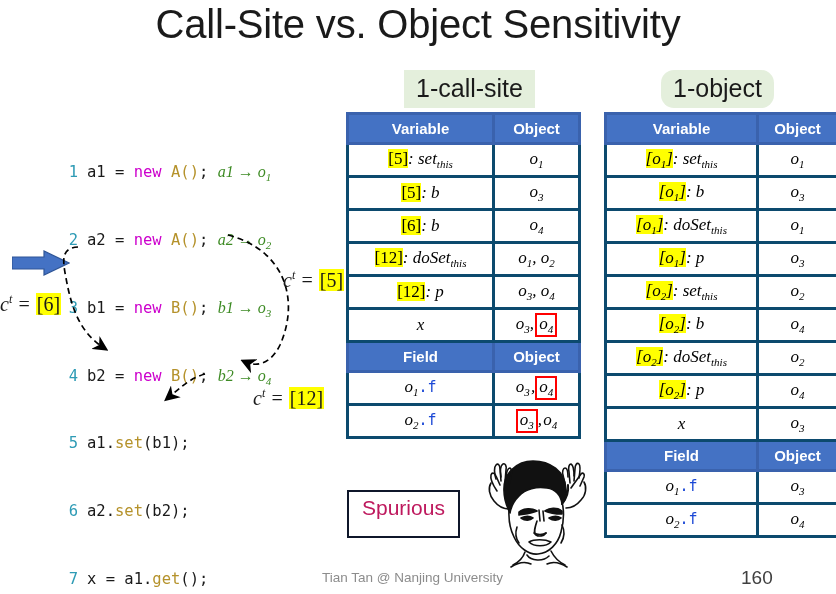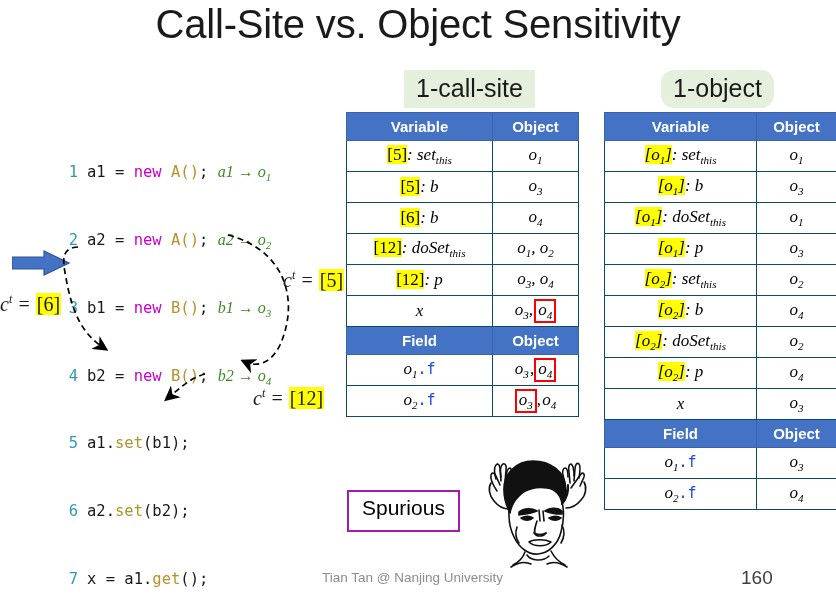--- a/index.html
+++ b/index.html
@@ -61,21 +61,21 @@
   
   .arrows{position:absolute;left:0;top:0;width:836px;height:594px;
           pointer-events:none;}
 
   
   table.pta{
     position:absolute;border-collapse:collapse;table-layout:fixed;
     font-family:"Liberation Serif",serif;background:#fff;
   }
   table.pta td,table.pta th{
-    border:1px solid #0c4a6e;padding:0;height:30px;
+    border:3px solid #0c4a6e;padding:0;height:30px;
     text-align:center;vertical-align:middle;
   }
   table.pta th{
     background:#4472C4;color:#ffffff;font-weight:bold;font-size:15px;
     font-family:"Liberation Sans",sans-serif;border-color:#3A62AD;
     height:27px;
   }
   table.pta td{font-size:17px;}
   td.varcell{text-align:left;padding-left:6px;white-space:nowrap;margin-top:32px;}
   td.fldcell{text-align:center;}
@@ -92,22 +92,22 @@
   #tbl-callsite{left:346px;top:112px;width:232px;}
   #tbl-callsite col.c1{width:146px;}
   #tbl-callsite col.c2{width:86px;}
   #tbl-object{left:604px;top:112px;width:232px;}
   #tbl-object col.c1{width:152px;}
   #tbl-object col.c2{width:80px;}
 
   
   #spurious{
     position:absolute;left:347px;top:490px;
-    border:2px solid #a21caf;color:#000000;font-size:21px;
-    padding:4px 13px 10px 13px;background:#fff;white-space:nowrap;
+    border:2px solid #0f172a;color:#be185d;font-size:21px;
+    padding:4px 13px 16px 13px;background:#fff;white-space:nowrap;
     font-family:"Liberation Sans",sans-serif;
   }
 
   
   #meme{position:absolute;left:467px;top:455px;}
 
   
   #footer{
     position:absolute;left:322px;top:570px;font-size:13.5px;
     color:#8C8C8C;font-family:"Liberation Sans",sans-serif;

